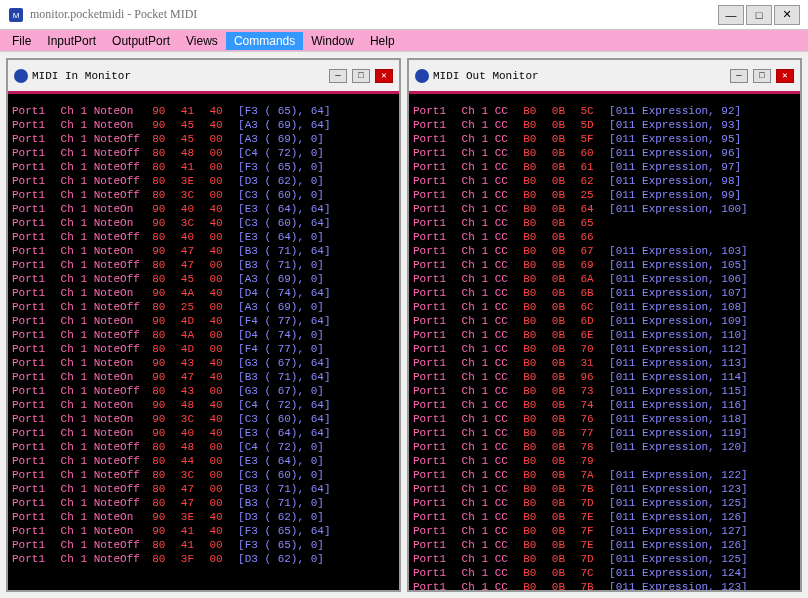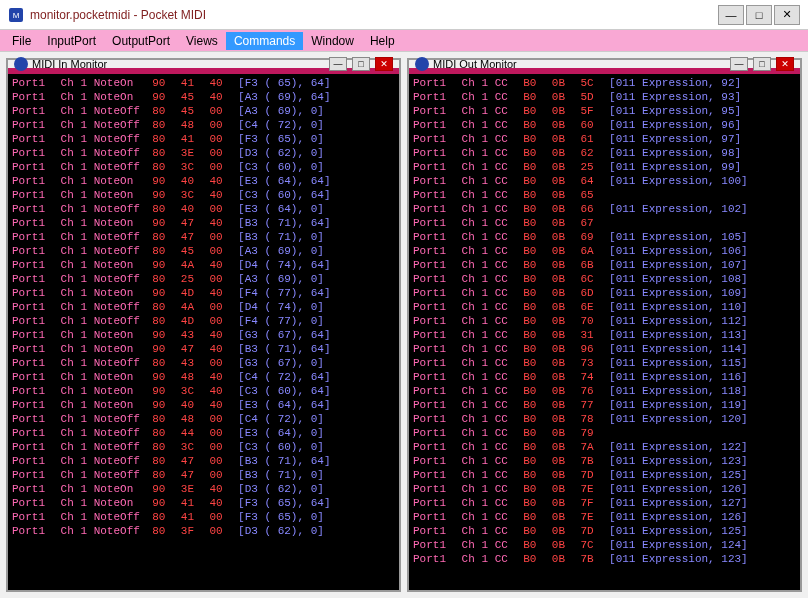--- a/index.html
+++ b/index.html
@@ -23,21 +23,22 @@
     }
     .title-bar-icon {
       width: 16px;
       height: 16px;
       margin-right: 6px;
       display: flex; align-items: center; justify-content: center;
     }
     .title-bar-text {
       flex: 1;
       font-size: 12px;
-      color: #7f1d1d;
+      color: #737373;
+      font-family: Liberation Serif, serif;
     }
     .title-bar-controls {
       display: flex; gap: 2px;
     }
     .title-btn {
       width: 26px; height: 20px;
       border: 1px solid #999;
       background: #e1e1e1;
       display: flex; align-items: center; justify-content: center;
       cursor: pointer; font-size: 11px;
@@ -72,29 +73,30 @@
     
     .monitor-window {
       flex: 1;
       border: 2px solid #999;
       background: #fff;
       display: flex;
       flex-direction: column;
       min-width: 0;
     }
     .monitor-title-bar {
-      height: 14px;
+      height: 34px;
       background: #f0f0f0;
-      border-bottom: 6px solid #be185d;
+      border-bottom: 3px solid #be185d;
       display: flex;
       align-items: center;
       padding: 0 6px;
       font-size: 11px;
       color: #000;
       gap: 4px;
+      font-family: Liberation Mono, monospace;
     }
     .monitor-title-bar .title-icon {
       width: 14px; height: 14px;
       background: #2244aa;
       border-radius: 50%;
       display: flex; align-items: center; justify-content: center;
     }
     .monitor-title-text { flex: 1; font-weight: normal; font-size: 11px; }
     .monitor-ctrl {
       width: 18px; height: 14px;
@@ -113,20 +115,21 @@
       display: flex;
     }
     .monitor-scroll {
       flex: 1;
       overflow-y: auto;
       overflow-x: hidden;
       padding: 2px 4px;
       font-family: 'Courier New', monospace;
       font-size: 11px;
       line-height: 14px;
+      margin-top: 8px;
     }
     .monitor-scroll::-webkit-scrollbar { width: 14px; }
     .monitor-scroll::-webkit-scrollbar-track { background: #f0f0f0; border-left: 1px solid #ccc; }
     .monitor-scroll::-webkit-scrollbar-thumb { background: #c0c0c0; border: 1px solid #999; }
 
     .log-line {
       display: flex;
       white-space: nowrap;
     }
     .col-port { color: #ff69b4; min-width: 42px; }
@@ -235,22 +238,22 @@
       <div class="monitor-scroll" id="midi-out-scroll">
           <div class="log-line"><span class="right-col-port">Port1</span><span class="right-col-ch">&nbsp;Ch 1</span>&nbsp;<span class="right-col-type">CC</span>&nbsp;<span class="right-col-hex1">B0</span>&nbsp;<span class="right-col-hex2">0B</span>&nbsp;<span class="right-col-hex3">5C</span>&nbsp;<span class="right-col-detail">[011 Expression,  92]</span></div>
           <div class="log-line"><span class="right-col-port">Port1</span><span class="right-col-ch">&nbsp;Ch 1</span>&nbsp;<span class="right-col-type">CC</span>&nbsp;<span class="right-col-hex1">B0</span>&nbsp;<span class="right-col-hex2">0B</span>&nbsp;<span class="right-col-hex3">5D</span>&nbsp;<span class="right-col-detail">[011 Expression,  93]</span></div>
           <div class="log-line"><span class="right-col-port">Port1</span><span class="right-col-ch">&nbsp;Ch 1</span>&nbsp;<span class="right-col-type">CC</span>&nbsp;<span class="right-col-hex1">B0</span>&nbsp;<span class="right-col-hex2">0B</span>&nbsp;<span class="right-col-hex3">5F</span>&nbsp;<span class="right-col-detail">[011 Expression,  95]</span></div>
           <div class="log-line"><span class="right-col-port">Port1</span><span class="right-col-ch">&nbsp;Ch 1</span>&nbsp;<span class="right-col-type">CC</span>&nbsp;<span class="right-col-hex1">B0</span>&nbsp;<span class="right-col-hex2">0B</span>&nbsp;<span class="right-col-hex3">60</span>&nbsp;<span class="right-col-detail">[011 Expression,  96]</span></div>
           <div class="log-line"><span class="right-col-port">Port1</span><span class="right-col-ch">&nbsp;Ch 1</span>&nbsp;<span class="right-col-type">CC</span>&nbsp;<span class="right-col-hex1">B0</span>&nbsp;<span class="right-col-hex2">0B</span>&nbsp;<span class="right-col-hex3">61</span>&nbsp;<span class="right-col-detail">[011 Expression,  97]</span></div>
           <div class="log-line"><span class="right-col-port">Port1</span><span class="right-col-ch">&nbsp;Ch 1</span>&nbsp;<span class="right-col-type">CC</span>&nbsp;<span class="right-col-hex1">B0</span>&nbsp;<span class="right-col-hex2">0B</span>&nbsp;<span class="right-col-hex3">62</span>&nbsp;<span class="right-col-detail">[011 Expression,  98]</span></div>
           <div class="log-line"><span class="right-col-port">Port1</span><span class="right-col-ch">&nbsp;Ch 1</span>&nbsp;<span class="right-col-type">CC</span>&nbsp;<span class="right-col-hex1">B0</span>&nbsp;<span class="right-col-hex2">0B</span>&nbsp;<span class="right-col-hex3">25</span>&nbsp;<span class="right-col-detail">[011 Expression,  99]</span></div>
           <div class="log-line"><span class="right-col-port">Port1</span><span class="right-col-ch">&nbsp;Ch 1</span>&nbsp;<span class="right-col-type">CC</span>&nbsp;<span class="right-col-hex1">B0</span>&nbsp;<span class="right-col-hex2">0B</span>&nbsp;<span class="right-col-hex3">64</span>&nbsp;<span class="right-col-detail">[011 Expression, 100]</span></div>
           <div class="log-line"><span class="right-col-port">Port1</span><span class="right-col-ch">&nbsp;Ch 1</span>&nbsp;<span class="right-col-type">CC</span>&nbsp;<span class="right-col-hex1">B0</span>&nbsp;<span class="right-col-hex2">0B</span>&nbsp;<span class="right-col-hex3">65</span>&nbsp;</div>
-          <div class="log-line"><span class="right-col-port">Port1</span><span class="right-col-ch">&nbsp;Ch 1</span>&nbsp;<span class="right-col-type">CC</span>&nbsp;<span class="right-col-hex1">B0</span>&nbsp;<span class="right-col-hex2">0B</span>&nbsp;<span class="right-col-hex3">66</span>&nbsp;<span class="right-col-detail">[011 Expression, 102]</span></div>
-          <div class="log-line"><span class="right-col-port">Port1</span><span class="right-col-ch">&nbsp;Ch 1</span>&nbsp;<span class="right-col-type">CC</span>&nbsp;<span class="right-col-hex1">B0</span>&nbsp;<span class="right-col-hex2">0B</span>&nbsp;<span class="right-col-hex3">67</span>&nbsp;</div>
+          <div class="log-line"><span class="right-col-port">Port1</span><span class="right-col-ch">&nbsp;Ch 1</span>&nbsp;<span class="right-col-type">CC</span>&nbsp;<span class="right-col-hex1">B0</span>&nbsp;<span class="right-col-hex2">0B</span>&nbsp;<span class="right-col-hex3">66</span>&nbsp;</div>
+          <div class="log-line"><span class="right-col-port">Port1</span><span class="right-col-ch">&nbsp;Ch 1</span>&nbsp;<span class="right-col-type">CC</span>&nbsp;<span class="right-col-hex1">B0</span>&nbsp;<span class="right-col-hex2">0B</span>&nbsp;<span class="right-col-hex3">67</span>&nbsp;<span class="right-col-detail">[011 Expression, 103]</span></div>
           <div class="log-line"><span class="right-col-port">Port1</span><span class="right-col-ch">&nbsp;Ch 1</span>&nbsp;<span class="right-col-type">CC</span>&nbsp;<span class="right-col-hex1">B0</span>&nbsp;<span class="right-col-hex2">0B</span>&nbsp;<span class="right-col-hex3">69</span>&nbsp;<span class="right-col-detail">[011 Expression, 105]</span></div>
           <div class="log-line"><span class="right-col-port">Port1</span><span class="right-col-ch">&nbsp;Ch 1</span>&nbsp;<span class="right-col-type">CC</span>&nbsp;<span class="right-col-hex1">B0</span>&nbsp;<span class="right-col-hex2">0B</span>&nbsp;<span class="right-col-hex3">6A</span>&nbsp;<span class="right-col-detail">[011 Expression, 106]</span></div>
           <div class="log-line"><span class="right-col-port">Port1</span><span class="right-col-ch">&nbsp;Ch 1</span>&nbsp;<span class="right-col-type">CC</span>&nbsp;<span class="right-col-hex1">B0</span>&nbsp;<span class="right-col-hex2">0B</span>&nbsp;<span class="right-col-hex3">6B</span>&nbsp;<span class="right-col-detail">[011 Expression, 107]</span></div>
           <div class="log-line"><span class="right-col-port">Port1</span><span class="right-col-ch">&nbsp;Ch 1</span>&nbsp;<span class="right-col-type">CC</span>&nbsp;<span class="right-col-hex1">B0</span>&nbsp;<span class="right-col-hex2">0B</span>&nbsp;<span class="right-col-hex3">6C</span>&nbsp;<span class="right-col-detail">[011 Expression, 108]</span></div>
           <div class="log-line"><span class="right-col-port">Port1</span><span class="right-col-ch">&nbsp;Ch 1</span>&nbsp;<span class="right-col-type">CC</span>&nbsp;<span class="right-col-hex1">B0</span>&nbsp;<span class="right-col-hex2">0B</span>&nbsp;<span class="right-col-hex3">6D</span>&nbsp;<span class="right-col-detail">[011 Expression, 109]</span></div>
           <div class="log-line"><span class="right-col-port">Port1</span><span class="right-col-ch">&nbsp;Ch 1</span>&nbsp;<span class="right-col-type">CC</span>&nbsp;<span class="right-col-hex1">B0</span>&nbsp;<span class="right-col-hex2">0B</span>&nbsp;<span class="right-col-hex3">6E</span>&nbsp;<span class="right-col-detail">[011 Expression, 110]</span></div>
           <div class="log-line"><span class="right-col-port">Port1</span><span class="right-col-ch">&nbsp;Ch 1</span>&nbsp;<span class="right-col-type">CC</span>&nbsp;<span class="right-col-hex1">B0</span>&nbsp;<span class="right-col-hex2">0B</span>&nbsp;<span class="right-col-hex3">70</span>&nbsp;<span class="right-col-detail">[011 Expression, 112]</span></div>
           <div class="log-line"><span class="right-col-port">Port1</span><span class="right-col-ch">&nbsp;Ch 1</span>&nbsp;<span class="right-col-type">CC</span>&nbsp;<span class="right-col-hex1">B0</span>&nbsp;<span class="right-col-hex2">0B</span>&nbsp;<span class="right-col-hex3">31</span>&nbsp;<span class="right-col-detail">[011 Expression, 113]</span></div>
           <div class="log-line"><span class="right-col-port">Port1</span><span class="right-col-ch">&nbsp;Ch 1</span>&nbsp;<span class="right-col-type">CC</span>&nbsp;<span class="right-col-hex1">B0</span>&nbsp;<span class="right-col-hex2">0B</span>&nbsp;<span class="right-col-hex3">96</span>&nbsp;<span class="right-col-detail">[011 Expression, 114]</span></div>
           <div class="log-line"><span class="right-col-port">Port1</span><span class="right-col-ch">&nbsp;Ch 1</span>&nbsp;<span class="right-col-type">CC</span>&nbsp;<span class="right-col-hex1">B0</span>&nbsp;<span class="right-col-hex2">0B</span>&nbsp;<span class="right-col-hex3">73</span>&nbsp;<span class="right-col-detail">[011 Expression, 115]</span></div>

